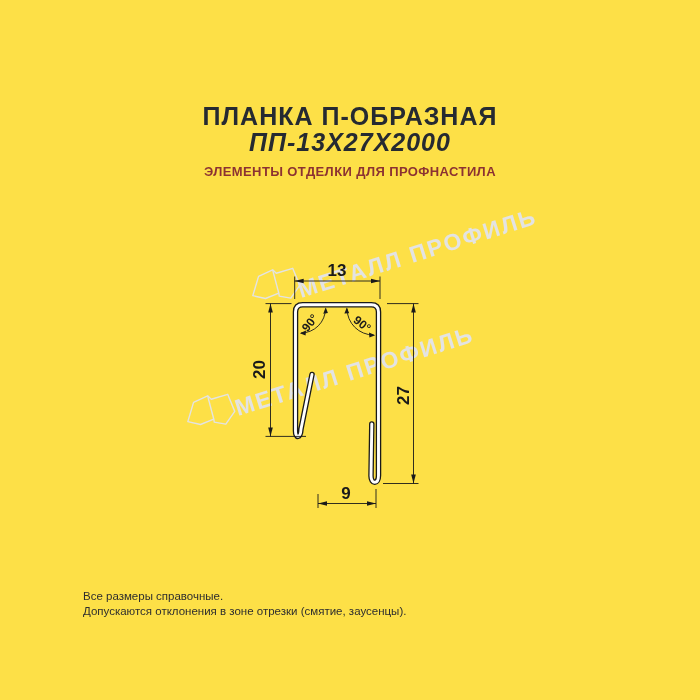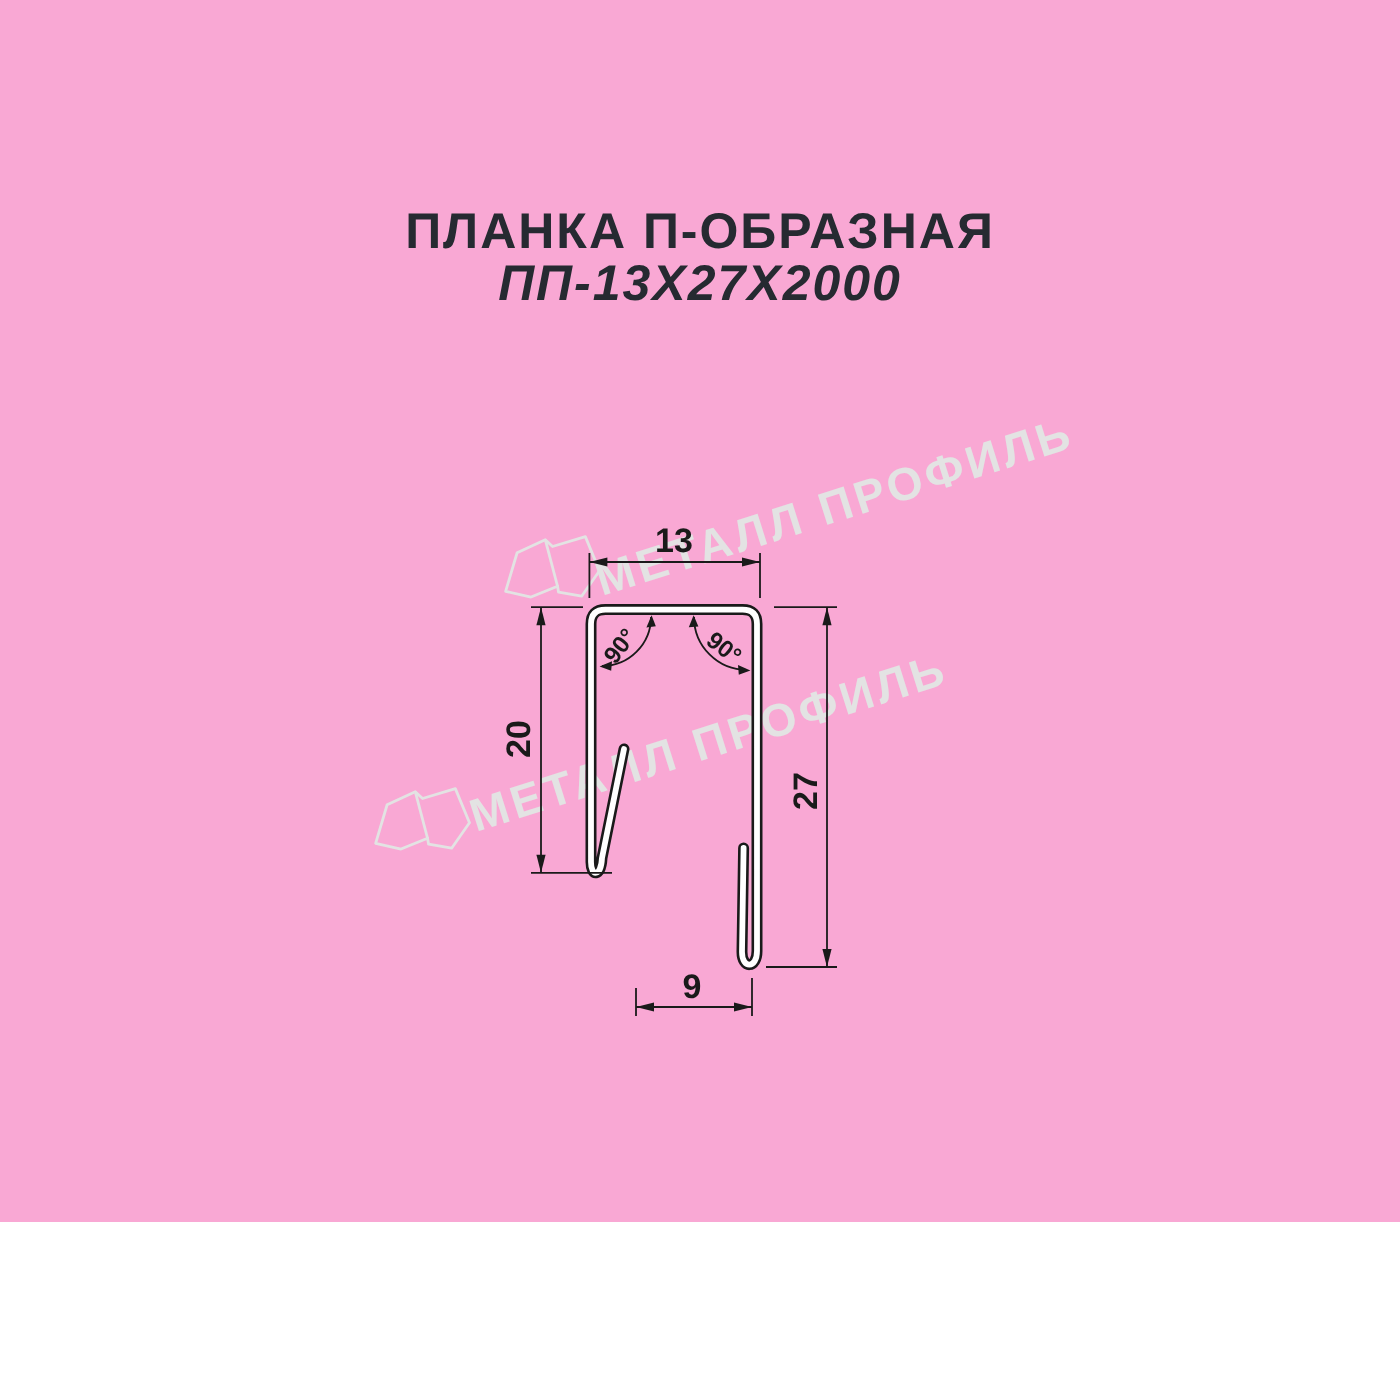--- a/index.html
+++ b/index.html
@@ -1,16 +1,16 @@
 <!DOCTYPE html>
 <html><head>
 <meta charset="utf-8">
 <style>
   html,body{margin:0;padding:0;background:#ffffff;}
-  #page{position:relative;width:700px;height:611px;background:#f9a8d4;overflow:hidden;
+  #page{position:relative;width:700px;height:700px;background:#fde047;overflow:hidden;
         font-family:"Liberation Sans", sans-serif;}
   .title-line{position:absolute;left:0;width:700px;text-align:center;
         color:#262a31;font-weight:800;font-size:25px;letter-spacing:1px;line-height:25px;}
   #title1{top:104px;}
   #title2{top:130px;font-style:italic;}
   #subtitle{position:absolute;left:0;top:164px;width:700px;text-align:center;
         color:#8c3232;font-weight:700;font-size:13px;letter-spacing:0.4px;}
   #drawing{position:absolute;left:0;top:0;width:700px;height:700px;}
   #footer{position:absolute;left:83px;top:589px;color:#2e2e2e;font-size:11.5px;line-height:15px;}
   text.dim{font-family:"Liberation Sans",sans-serif;font-size:17px;font-weight:600;fill:#1a1a1a;}
@@ -20,20 +20,21 @@
   .thin{stroke:#1a1a1a;stroke-width:0.9;fill:none;}
   .arrow{fill:#1a1a1a;stroke:none;}
 </style>
 </head>
 <body>
 
 <div id="page">
 
   <div id="title1" class="title-line">ПЛАНКА П-ОБРАЗНАЯ</div>
   <div id="title2" class="title-line">ПП-13Х27Х2000</div>
+  <div id="subtitle">ЭЛЕМЕНТЫ ОТДЕЛКИ ДЛЯ ПРОФНАСТИЛА</div>
 
   <svg id="drawing" viewBox="0 0 700 700" xmlns="http://www.w3.org/2000/svg">
 
     <defs>
       <g id="mp-logo">
         <path d="M 0 22 L 9 4 L 24 0 L 27 4 L 44 2 L 48 20 L 37 31 L 26 27 L 26 24 L 12 27 Z" fill="none" stroke="#e3e3e3" stroke-width="1.4" stroke-linejoin="round"></path>
         <path d="M 24 0 L 26 24" fill="none" stroke="#e3e3e3" stroke-width="1.4"></path>
       </g>
     </defs>
 
@@ -114,15 +115,17 @@
       <line class="thin" x1="318" y1="494" x2="318" y2="508"></line>
       <line class="thin" x1="376" y1="489" x2="376" y2="508"></line>
       <line class="thin" x1="318" y1="503.5" x2="376" y2="503.5"></line>
       <polygon class="arrow" points="318,503.5 327,501.2 327,505.8"></polygon>
       <polygon class="arrow" points="376,503.5 367,501.2 367,505.8"></polygon>
       <text class="dim" x="346" y="499" text-anchor="middle">9</text>
     </g>
   </svg>
 
   <div id="footer">
+    <div>Все размеры справочные.</div>
+    <div>Допускаются отклонения в зоне отрезки (смятие, заусенцы).</div>
   </div>
 
 </div>
 
 </body></html>

